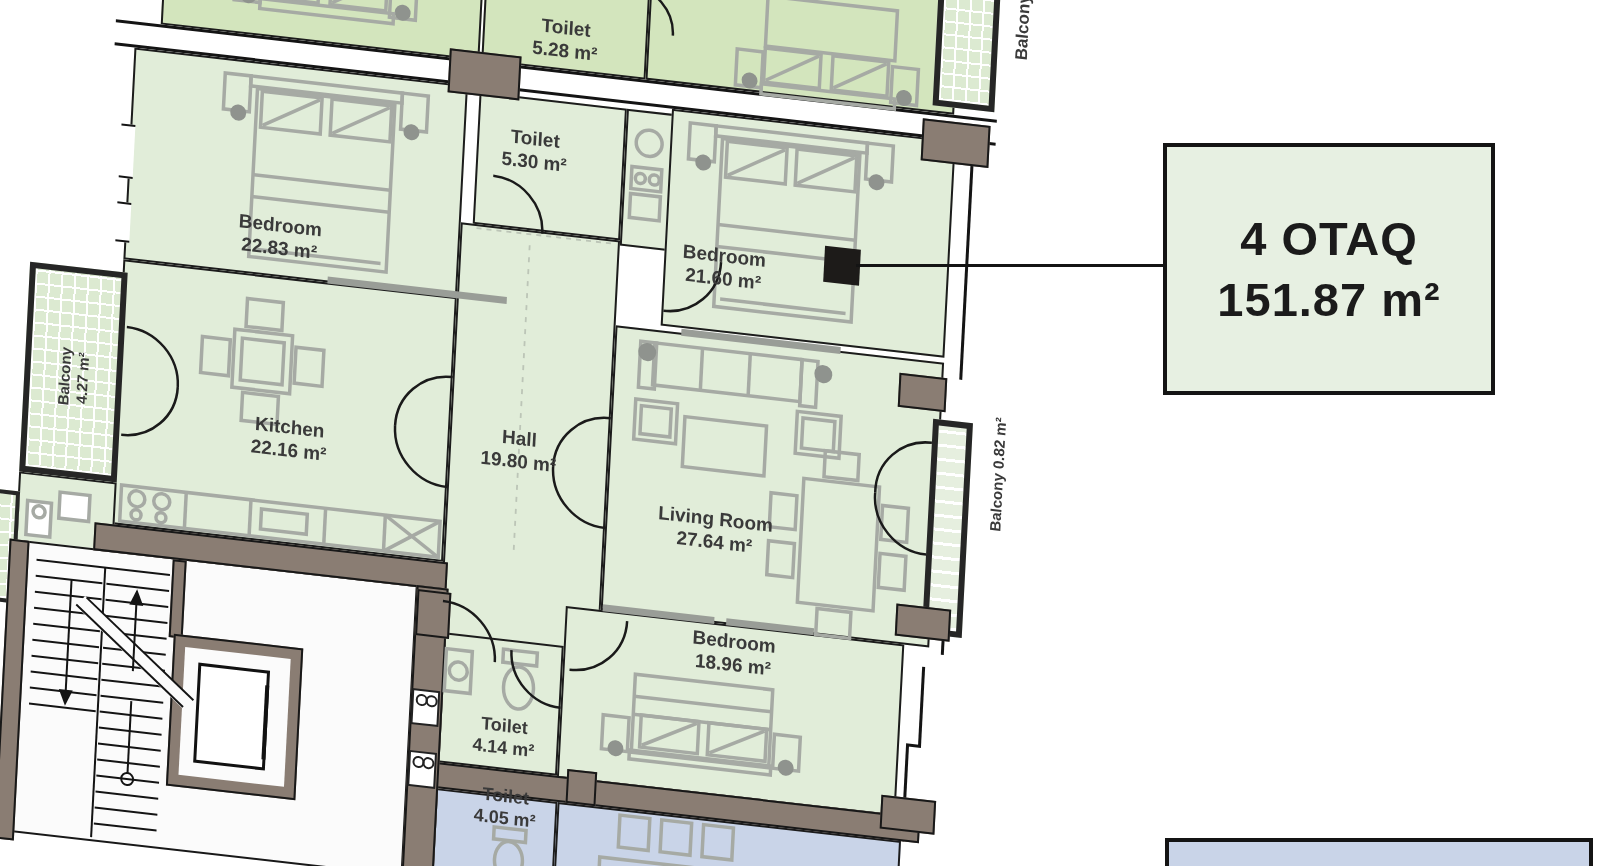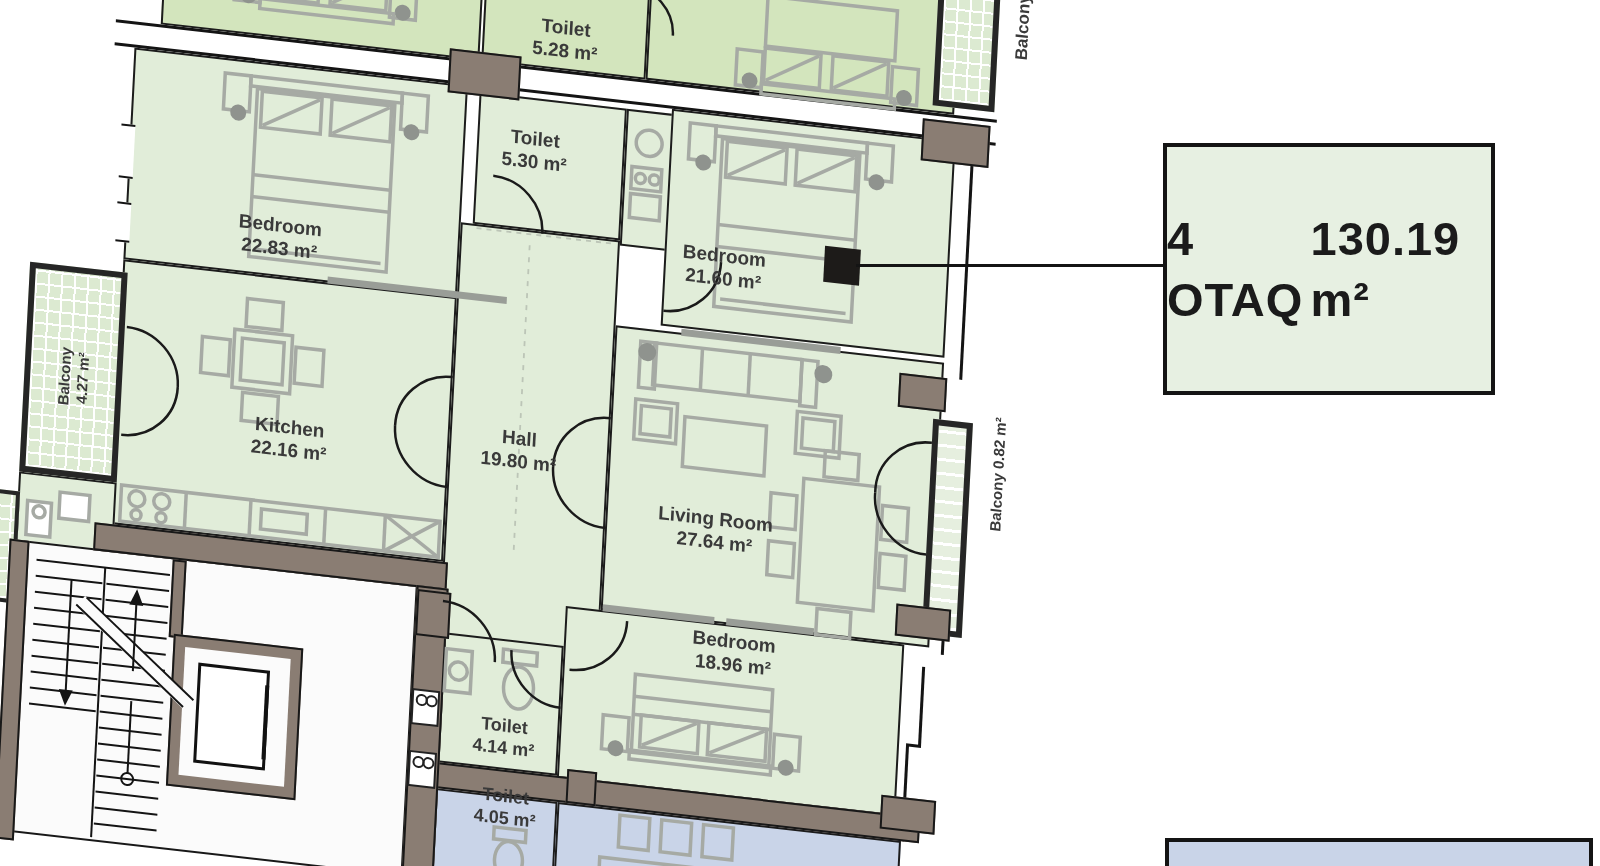--- a/index.html
+++ b/index.html
@@ -21,21 +21,21 @@
   .hatch-lines{position:absolute;border:6px solid #262626;box-sizing:border-box;background-color:#e6efdf;
     background-image:repeating-linear-gradient(0deg,#fff 0,#fff 3px,transparent 3px,transparent 14px);z-index:2;}
   .notch{position:absolute;background:#fff;border-top:2px solid #141414;border-bottom:2px solid #141414;box-sizing:border-box;z-index:3;}
   .rlabel{position:absolute;transform:translate(-50%,-50%);text-align:center;white-space:nowrap;
           font-weight:bold;font-size:19px;line-height:1.22;color:#3a3a3a;z-index:6;}
   .rlabel.rot{transform:translate(-50%,-50%) rotate(-90deg);font-size:15px;}
   .svglayer{position:absolute;left:0;top:0;z-index:4;overflow:visible;}
   #unit-marker{position:absolute;left:815px;top:212px;width:36px;height:36px;background:#1d1b19;z-index:7;}
   #connector{position:absolute;left:856px;top:264px;width:308px;height:3px;background:#141414;z-index:8;}
   #unit-box{position:absolute;left:1163px;top:143px;width:332px;height:252px;background:#e7f0e2;
-            border:4px solid #141414;box-sizing:border-box;display:flex;
+            border:4px solid #141414;box-sizing:border-box;display:flex;flex-direction:column;
             align-items:center;justify-content:center;z-index:8;}
   #unit-box .t{font-weight:bold;font-size:47px;line-height:1.3;color:#1b1b1b;letter-spacing:1px;}
   #adj-box{position:absolute;left:1165px;top:838px;width:428px;height:80px;background:#c9d4e8;
            border:4px solid #141414;box-sizing:border-box;z-index:8;}
   .elev-outer{position:absolute;left:185px;top:672px;width:130px;height:152px;background:#8a7d73;
               border:2px solid #181818;box-sizing:border-box;z-index:3;}
   .elev-inner{position:absolute;left:10px;top:10px;right:10px;bottom:10px;background:#fbfbfb;}
   .elev-car{position:absolute;left:14px;top:14px;width:72px;height:100px;border:3px solid #111;
             background:#fff;box-sizing:border-box;}
   .elev-door{position:absolute;right:-3px;top:12px;width:4px;height:74px;background:#111;}
@@ -369,18 +369,18 @@
     </div>
     <div class="rlabel rot" style="left:1002px;top:-28px;font-size:17px;">
       <span>Balcony</span>
     </div>
   </div>
 
   <div id="connector"></div>
 
   <div id="unit-box">
     <div class="t">4 OTAQ</div>
-    <div class="t">130.19 m²</div>
+    <div class="t">151.87 m²</div>
   </div>
 
   <div id="adj-box"></div>
 
 </div>
 
 </body></html>

